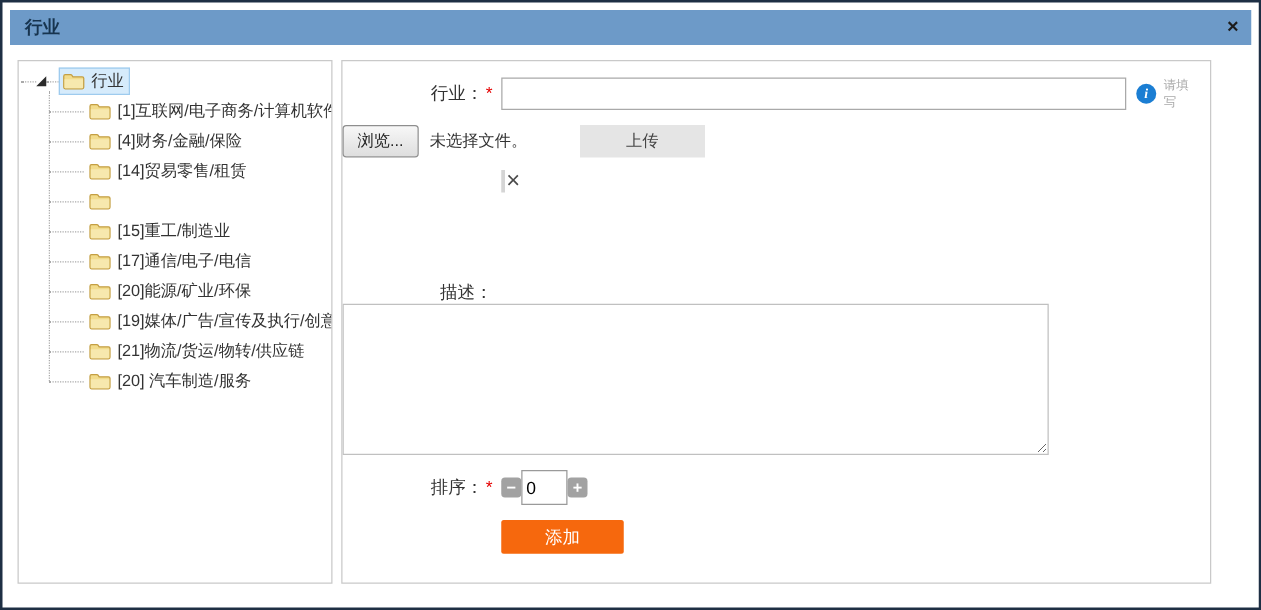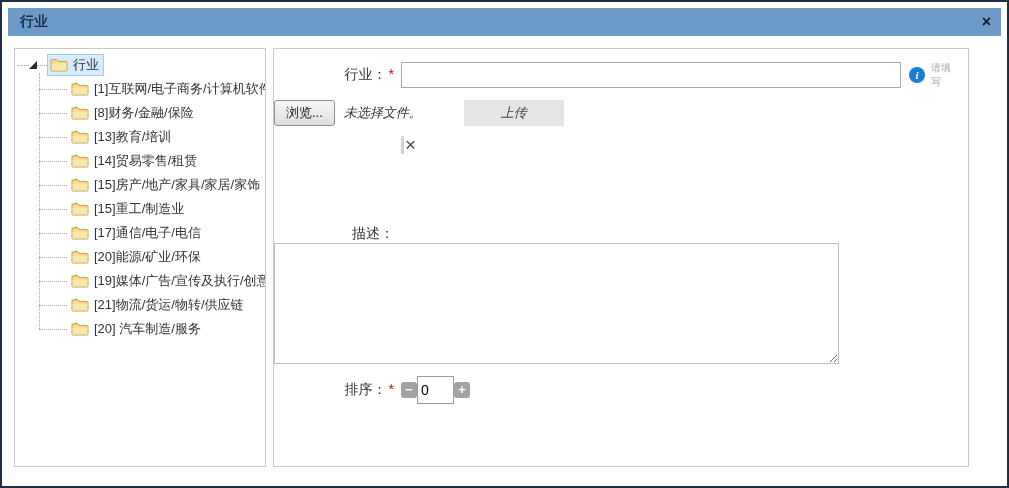--- a/index.html
+++ b/index.html
@@ -62,24 +62,24 @@
     font-size:11px;font-weight:bold;font-style:italic;display:inline-flex;
     align-items:center;justify-content:center;margin-left:8px;flex:none;
     font-family:"Liberation Serif","DejaVu Serif",serif;
   }
   .hint{color:#a9a9a9;margin-left:6px;font-size:10px;}
   .row-thumb{margin-top:11px;}
   .browse-btn{
     font-size:13px;color:#222;padding:3px 11px;border:1px solid #8e8e8e;border-radius:3px;
     background:linear-gradient(#f7f7f7,#dedede);cursor:pointer;
   }
-  .nofile{margin-left:9px;font-size:13px;color:#333;width:96px;font-style:italic;}
+  .nofile{margin-left:9px;font-size:13px;color:#333;width:96px;}
   .upload-btn{
     margin-left:24px;width:100px;height:26px;background:#e5e5e5;border:none;
-    font-size:13px;color:#444;cursor:pointer;font-style:italic;
+    font-size:13px;color:#444;cursor:pointer;
   }
   .broken-row{margin-left:127px;margin-top:9px;display:flex;align-items:center;height:20px;}
   .broken-bar{width:3px;height:18px;background:#d5d5d5;}
   .broken-x{font-size:19px;color:#4a4a4a;margin-left:1px;line-height:18px;}
   .row-desc{margin-top:64px;align-items:flex-start;flex-direction:column;}
   .row-desc .flabel{padding-top:6px;}
   .desc-textarea{
     width:565px;height:121px;border:1px solid #c0c0c0;box-sizing:border-box;
     font-size:14px;font-family:inherit;padding:3px;outline:none;resize:both;
   }
@@ -140,54 +140,43 @@
             </li>
 
             <li class="tree-item">
               <span class="connector"></span>
               <span class="folder">
                 <svg width="18" height="14" viewBox="0 0 18 14">
                   <path d="M1 3 Q1 1.6 2.2 1.6 L6.4 1.6 Q7.2 1.6 7.6 2.3 L8.3 3.4 L15.8 3.4 Q17 3.4 17 4.6 L17 11.8 Q17 13 15.8 13 L2.2 13 Q1 13 1 11.8 Z" fill="#f2dc8c" stroke="#c49f43" stroke-width="1"></path>
                   <path d="M1.6 5.4 L16.4 5.4 L16.4 11.9 Q16.4 12.5 15.8 12.5 L2.2 12.5 Q1.6 12.5 1.6 11.9 Z" fill="#f7e9ae"></path>
                 </svg>
               </span>
-              <span class="tlabel">[8]财务/金融/保险</span>
-            </li>
-
-            <li class="tree-item">
-              <span class="connector"></span>
-              <span class="folder">
-                <svg width="18" height="14" viewBox="0 0 18 14">
-                  <path d="M1 3 Q1 1.6 2.2 1.6 L6.4 1.6 Q7.2 1.6 7.6 2.3 L8.3 3.4 L15.8 3.4 Q17 3.4 17 4.6 L17 11.8 Q17 13 15.8 13 L2.2 13 Q1 13 1 11.8 Z" fill="#f2dc8c" stroke="#c49f43" stroke-width="1"></path>
-                  <path d="M1.6 5.4 L16.4 5.4 L16.4 11.9 Q16.4 12.5 15.8 12.5 L2.2 12.5 Q1.6 12.5 1.6 11.9 Z" fill="#f7e9ae"></path>
-                </svg>
-              </span>
-              <span class="tlabel">[13]教育/培训</span>
-            </li>
+              <span class="tlabel">[4]财务/金融/保险</span>
+            </li>
+
 
             <li class="tree-item">
               <span class="connector"></span>
               <span class="folder">
                 <svg width="18" height="14" viewBox="0 0 18 14">
                   <path d="M1 3 Q1 1.6 2.2 1.6 L6.4 1.6 Q7.2 1.6 7.6 2.3 L8.3 3.4 L15.8 3.4 Q17 3.4 17 4.6 L17 11.8 Q17 13 15.8 13 L2.2 13 Q1 13 1 11.8 Z" fill="#f2dc8c" stroke="#c49f43" stroke-width="1"></path>
                   <path d="M1.6 5.4 L16.4 5.4 L16.4 11.9 Q16.4 12.5 15.8 12.5 L2.2 12.5 Q1.6 12.5 1.6 11.9 Z" fill="#f7e9ae"></path>
                 </svg>
               </span>
               <span class="tlabel">[14]贸易零售/租赁</span>
             </li>
 
             <li class="tree-item">
               <span class="connector"></span>
               <span class="folder">
                 <svg width="18" height="14" viewBox="0 0 18 14">
                   <path d="M1 3 Q1 1.6 2.2 1.6 L6.4 1.6 Q7.2 1.6 7.6 2.3 L8.3 3.4 L15.8 3.4 Q17 3.4 17 4.6 L17 11.8 Q17 13 15.8 13 L2.2 13 Q1 13 1 11.8 Z" fill="#f2dc8c" stroke="#c49f43" stroke-width="1"></path>
                   <path d="M1.6 5.4 L16.4 5.4 L16.4 11.9 Q16.4 12.5 15.8 12.5 L2.2 12.5 Q1.6 12.5 1.6 11.9 Z" fill="#f7e9ae"></path>
                 </svg>
               </span>
-              <span class="tlabel">[15]房产/地产/家具/家居/家饰</span>
             </li>
 
             <li class="tree-item">
               <span class="connector"></span>
               <span class="folder">
                 <svg width="18" height="14" viewBox="0 0 18 14">
                   <path d="M1 3 Q1 1.6 2.2 1.6 L6.4 1.6 Q7.2 1.6 7.6 2.3 L8.3 3.4 L15.8 3.4 Q17 3.4 17 4.6 L17 11.8 Q17 13 15.8 13 L2.2 13 Q1 13 1 11.8 Z" fill="#f2dc8c" stroke="#c49f43" stroke-width="1"></path>
                   <path d="M1.6 5.4 L16.4 5.4 L16.4 11.9 Q16.4 12.5 15.8 12.5 L2.2 12.5 Q1.6 12.5 1.6 11.9 Z" fill="#f7e9ae"></path>
                 </svg>
               </span>
@@ -277,16 +266,19 @@
         <textarea class="desc-textarea" style=""></textarea>
       </div>
 
       <div class="frow row-sort">
         <span class="flabel"><span>排序：</span><span class="star">*</span></span>
         <button class="step-btn">−</button>
         <input class="sort-input" type="text" value="0" style="">
         <button class="step-btn">+</button>
       </div>
 
+      <div class="row-add">
+        <button class="add-btn">添加</button>
+      </div>
 
     </div>
   </div>
 </div>
 
 </body></html>

